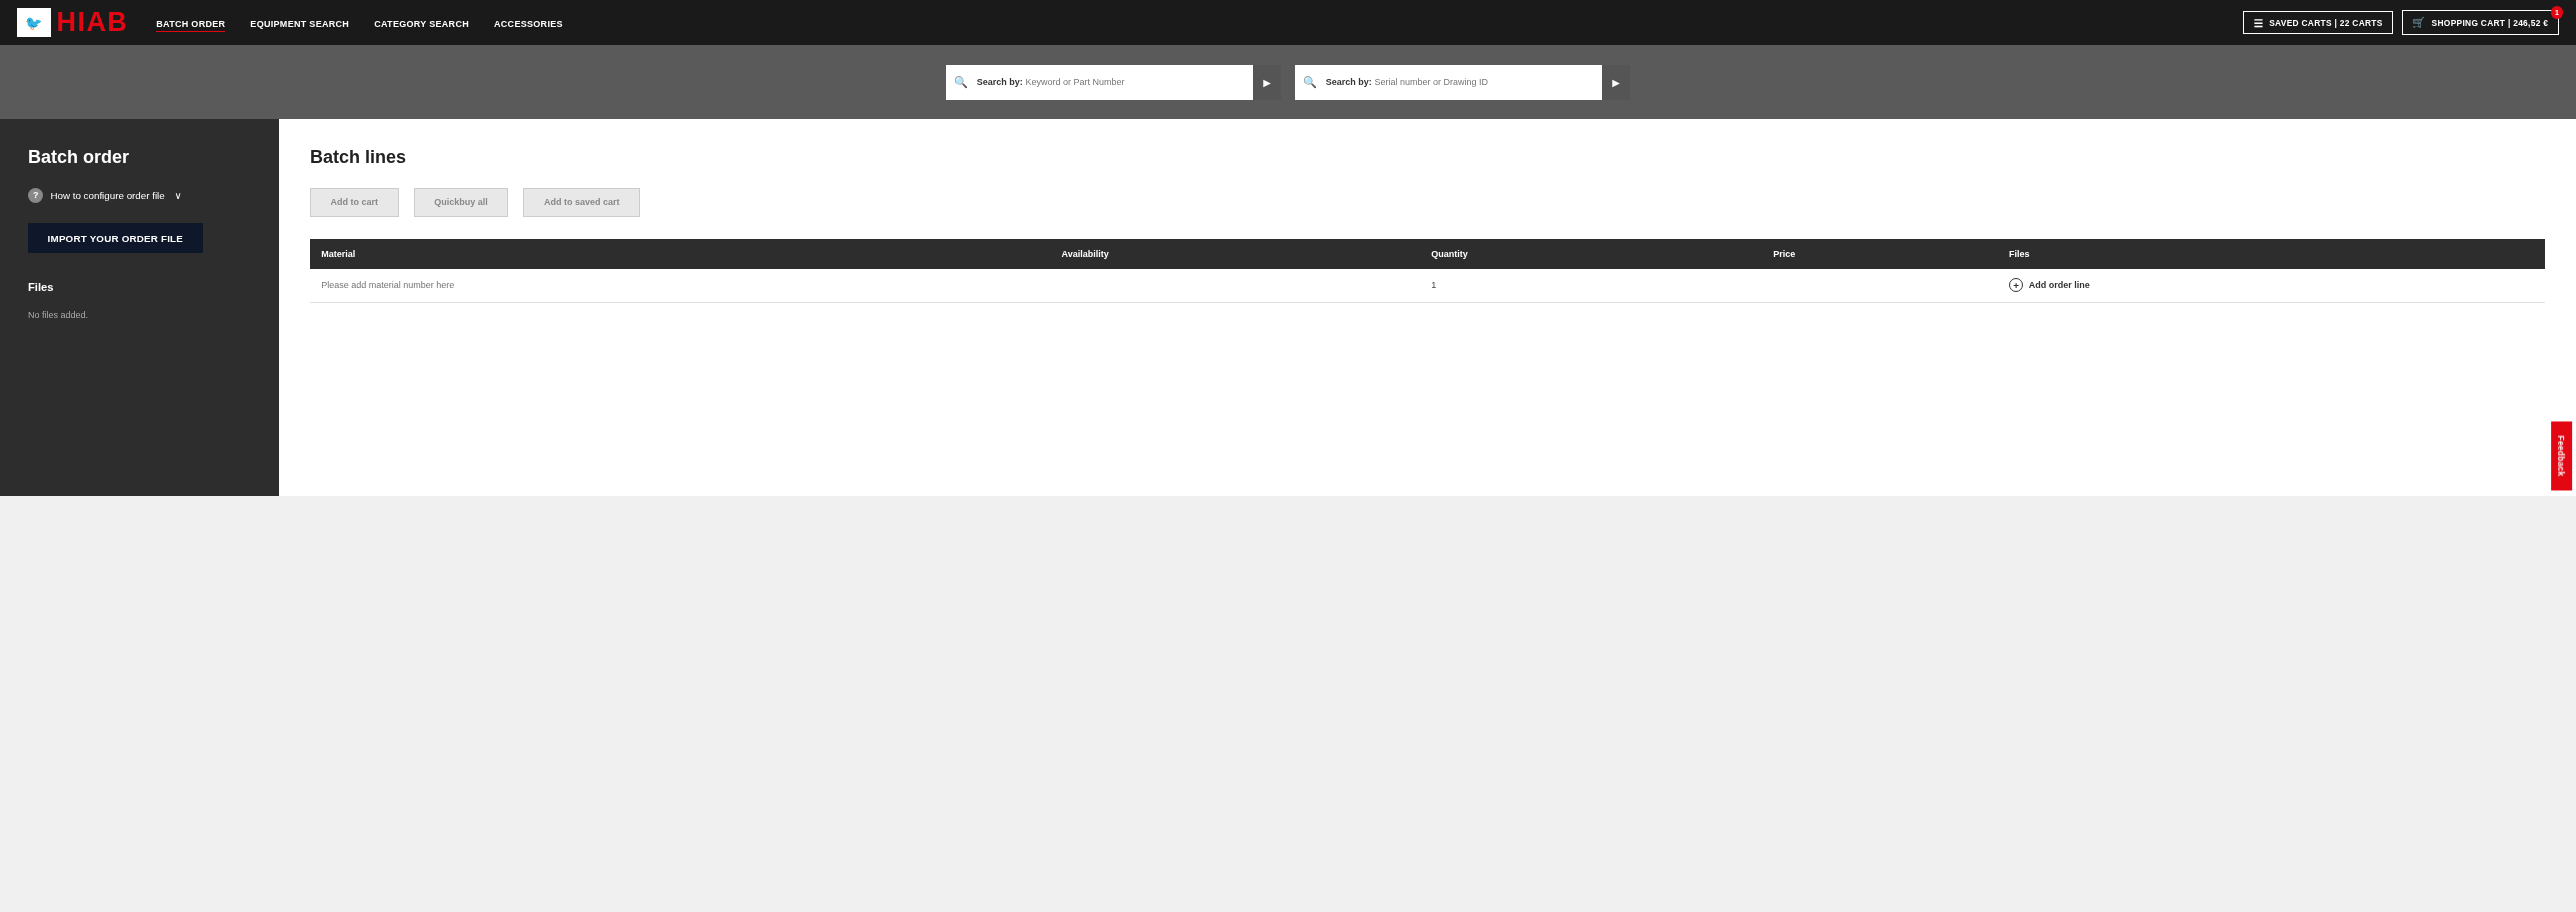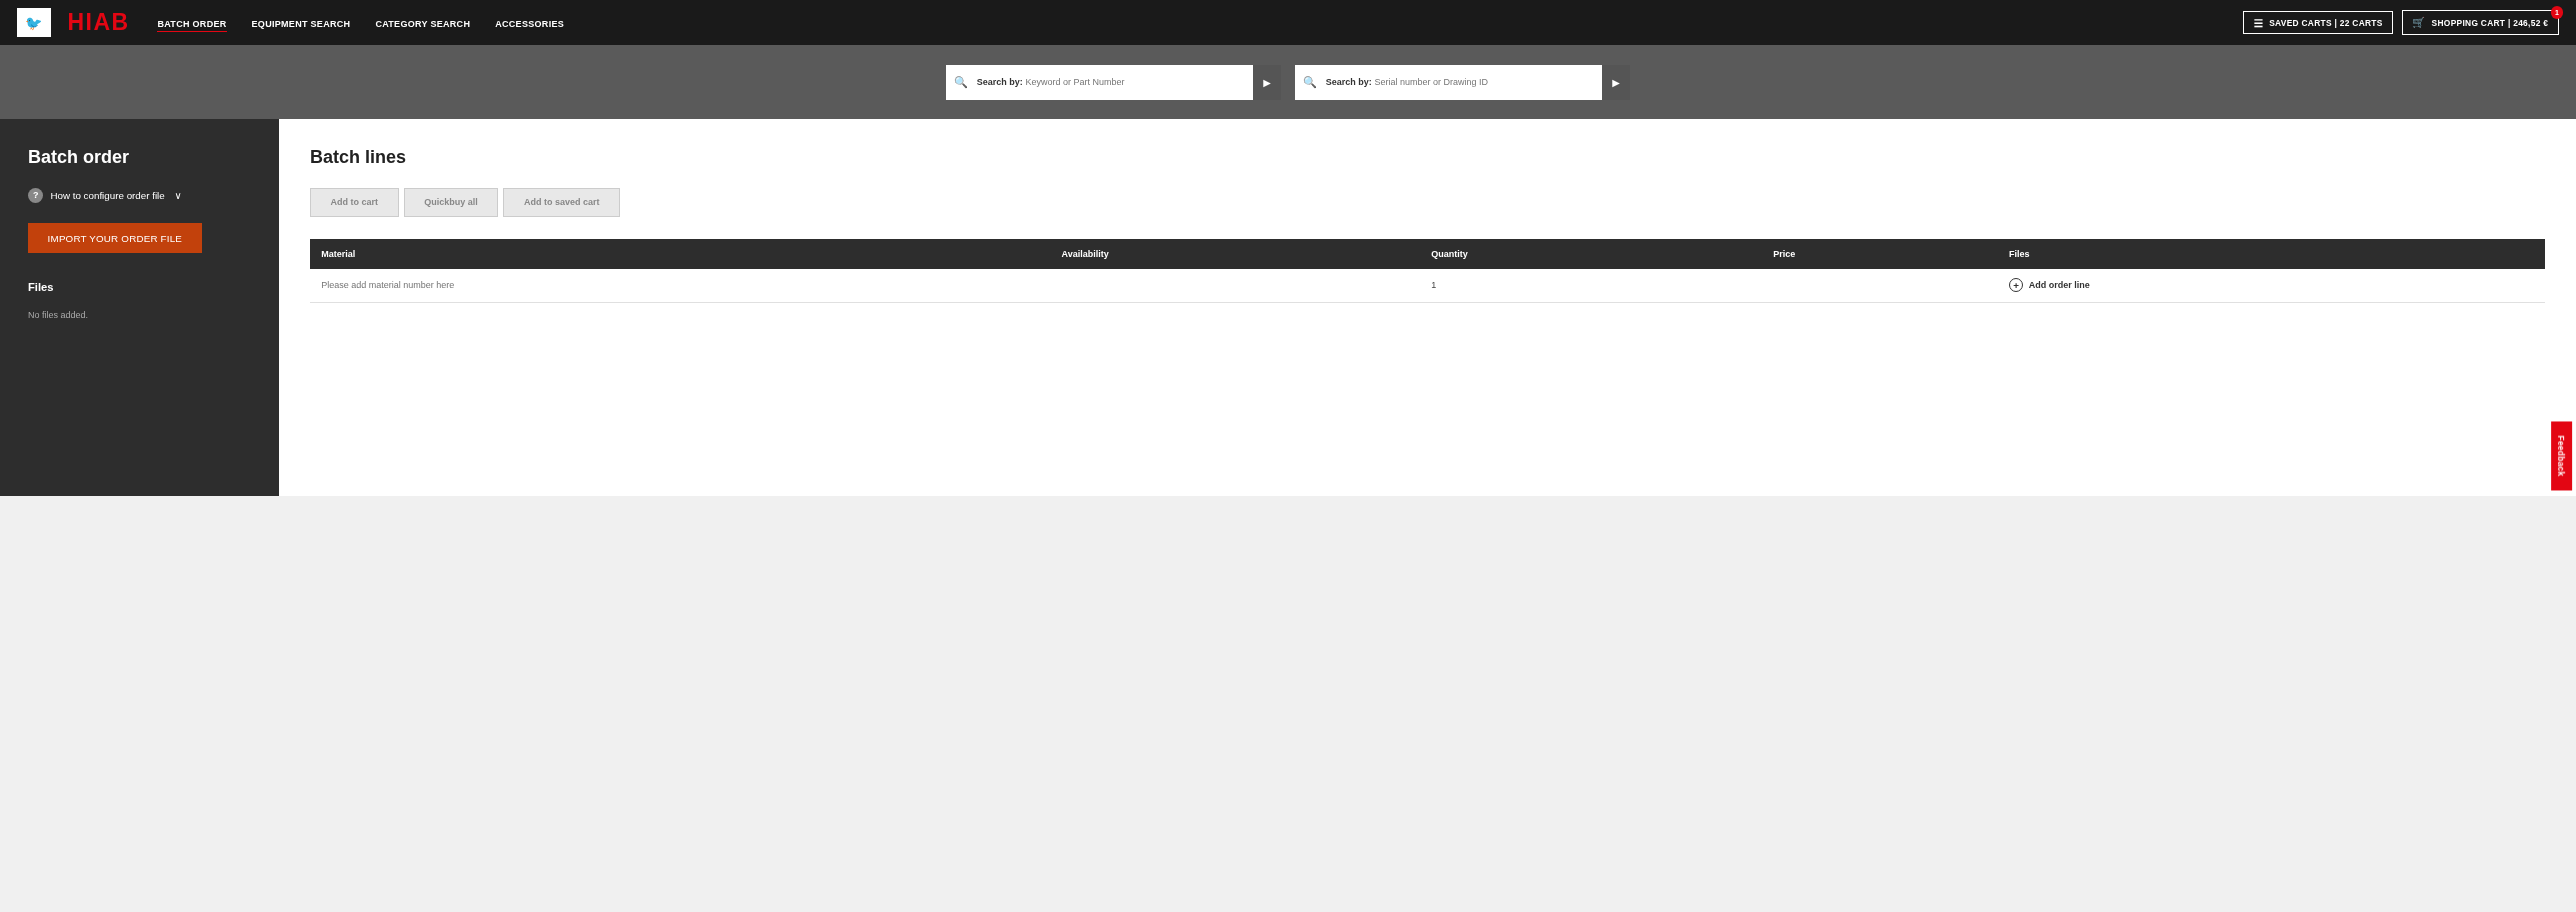--- a/index.html
+++ b/index.html
@@ -34,24 +34,23 @@
       align-items: center;
       justify-content: center;
     }
     .logo-bird {
       font-size: 14px;
       color: #e30613;
       font-weight: bold;
     }
     .logo-text {
       color: #e30613;
-      font-size: 23px;
+      font-size: 27px;
       font-weight: 900;
       letter-spacing: 1.4px;
-      margin-left: 11px;
     }
     .nav-links {
       display: flex;
       gap: 25px;
       list-style: none;
     }
     .nav-links li a {
       color: white;
       text-decoration: none;
       font-size: 9px;
@@ -191,26 +190,26 @@
       align-items: center;
       justify-content: center;
       font-size: 9px;
       font-weight: bold;
     }
     .configure-link .chevron-icon {
       margin-left: 2.8px;
       font-size: 9.8px;
     }
     .import-btn {
-      background: #c2410c;
+      background: #0f172a;
       color: white;
       border: none;
       padding: 9.8px 19.6px;
       font-size: 9.8px;
-      font-weight: 400;
+      font-weight: 700;
       cursor: pointer;
       text-transform: uppercase;
       letter-spacing: 0.2px;
       margin-bottom: 28px;
     }
     .files-section {}
     .files-title {
       color: white;
       font-size: 11.2px;
       font-weight: bold;
@@ -228,21 +227,21 @@
       padding: 28px 31px;
     }
     .order-title {
       font-size: 18px;
       font-weight: bold;
       color: #222;
       margin-bottom: 19.6px;
     }
     .action-btns {
       display: flex;
-      gap: 5px;
+      gap: 15px;
       margin-bottom: 22.4px;
     }
     .action-btn {
       padding: 8.4px 19.6px;
       border: 1px solid #ccc;
       background: #e8e8e8;
       color: #888;
       font-size: 9px;
       font-weight: 600;
       cursor: pointer;

